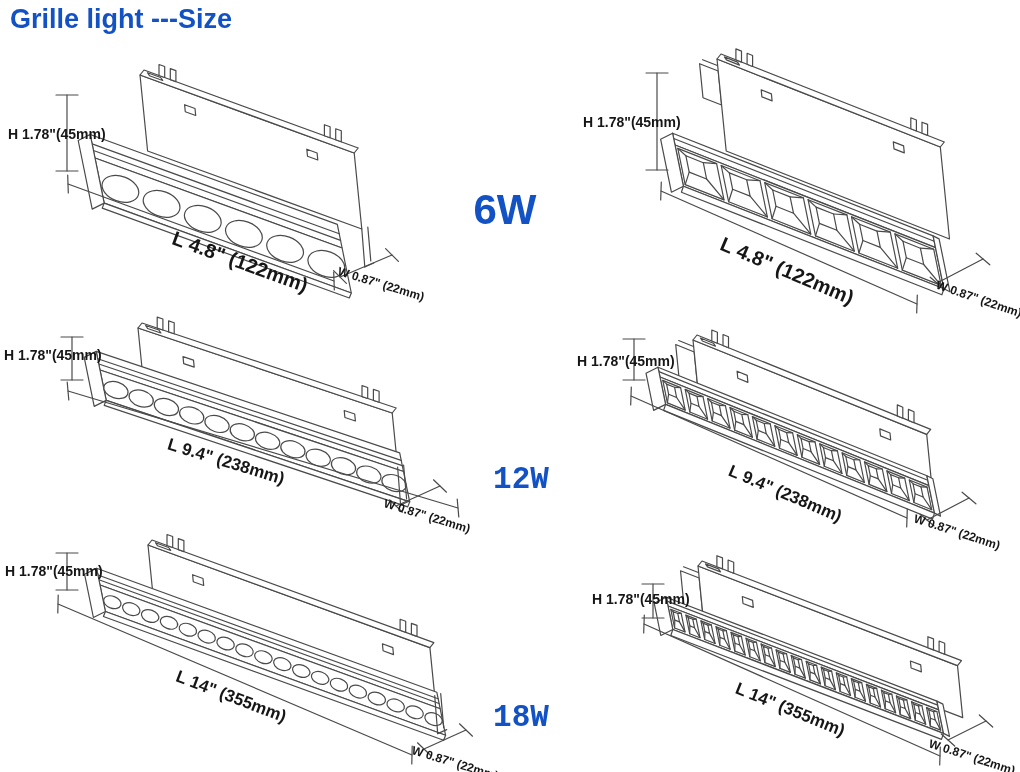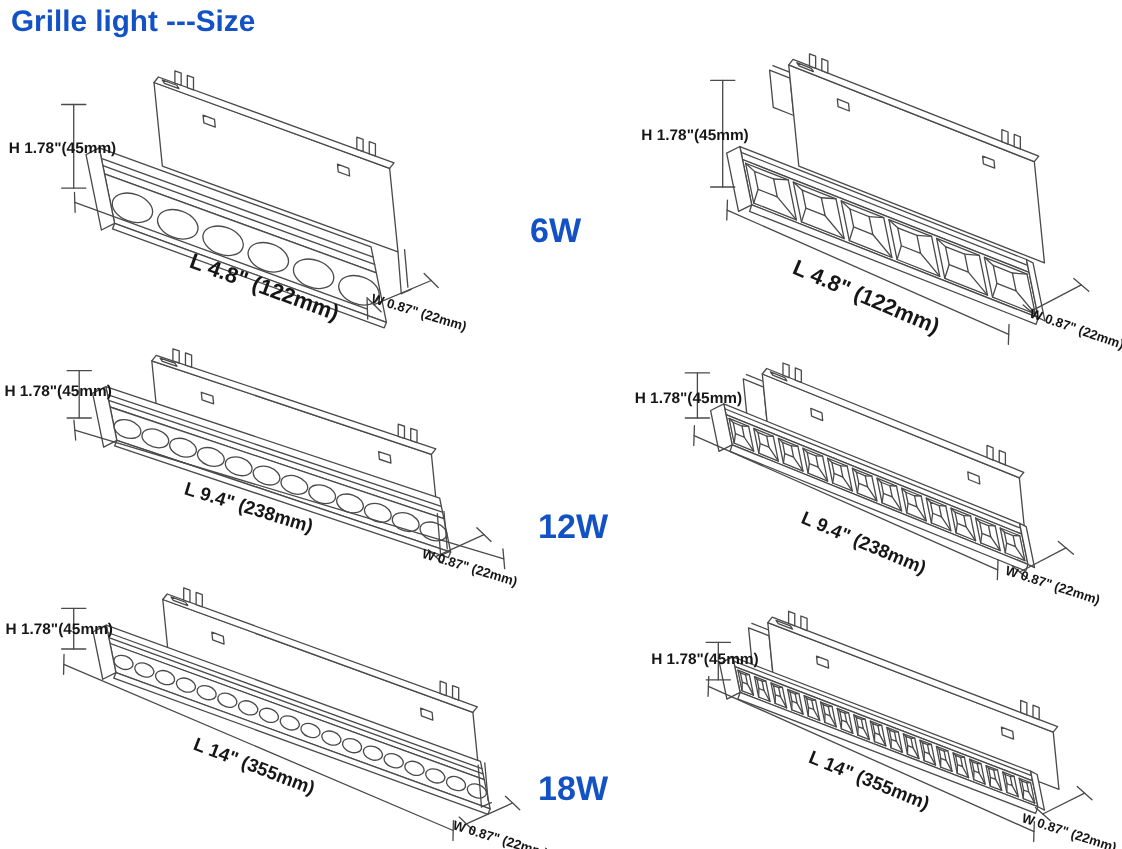--- a/index.html
+++ b/index.html
@@ -10,22 +10,22 @@
   .view{position:absolute;}
   .view svg{position:absolute;left:0;top:0;overflow:visible;}
   .dim{position:absolute;font-weight:bold;color:#161616;white-space:nowrap;}
   .dim-h{font-size:14px;}
   .dim-l{font-size:20px;}
   .dim-l.sm{font-size:17px;}
   .dim-w{font-size:12px;}
   .rot{transform-origin:center center;}
   .watt{position:absolute;font-weight:bold;color:var(--accent,#1352c4);
         transform:translate(-50%,-50%);white-space:nowrap;}
-  .watt-6{font-size:31px;}
-  .watt-12,.watt-18{font-size:31px;}
+  .watt-6{font-size:42px;}
+  .watt-12,.watt-18{font-size:31px;font-family:Liberation Mono, monospace;}
 </style>
 </head>
 <body>
 
 <div id="canvas">
 
   <div id="page-title">Grille light ---Size</div>
 
   <div class="view" id="v0" style="left:0px;top:55px;width:470px;height:265px;">
     <svg width="470" height="265">

